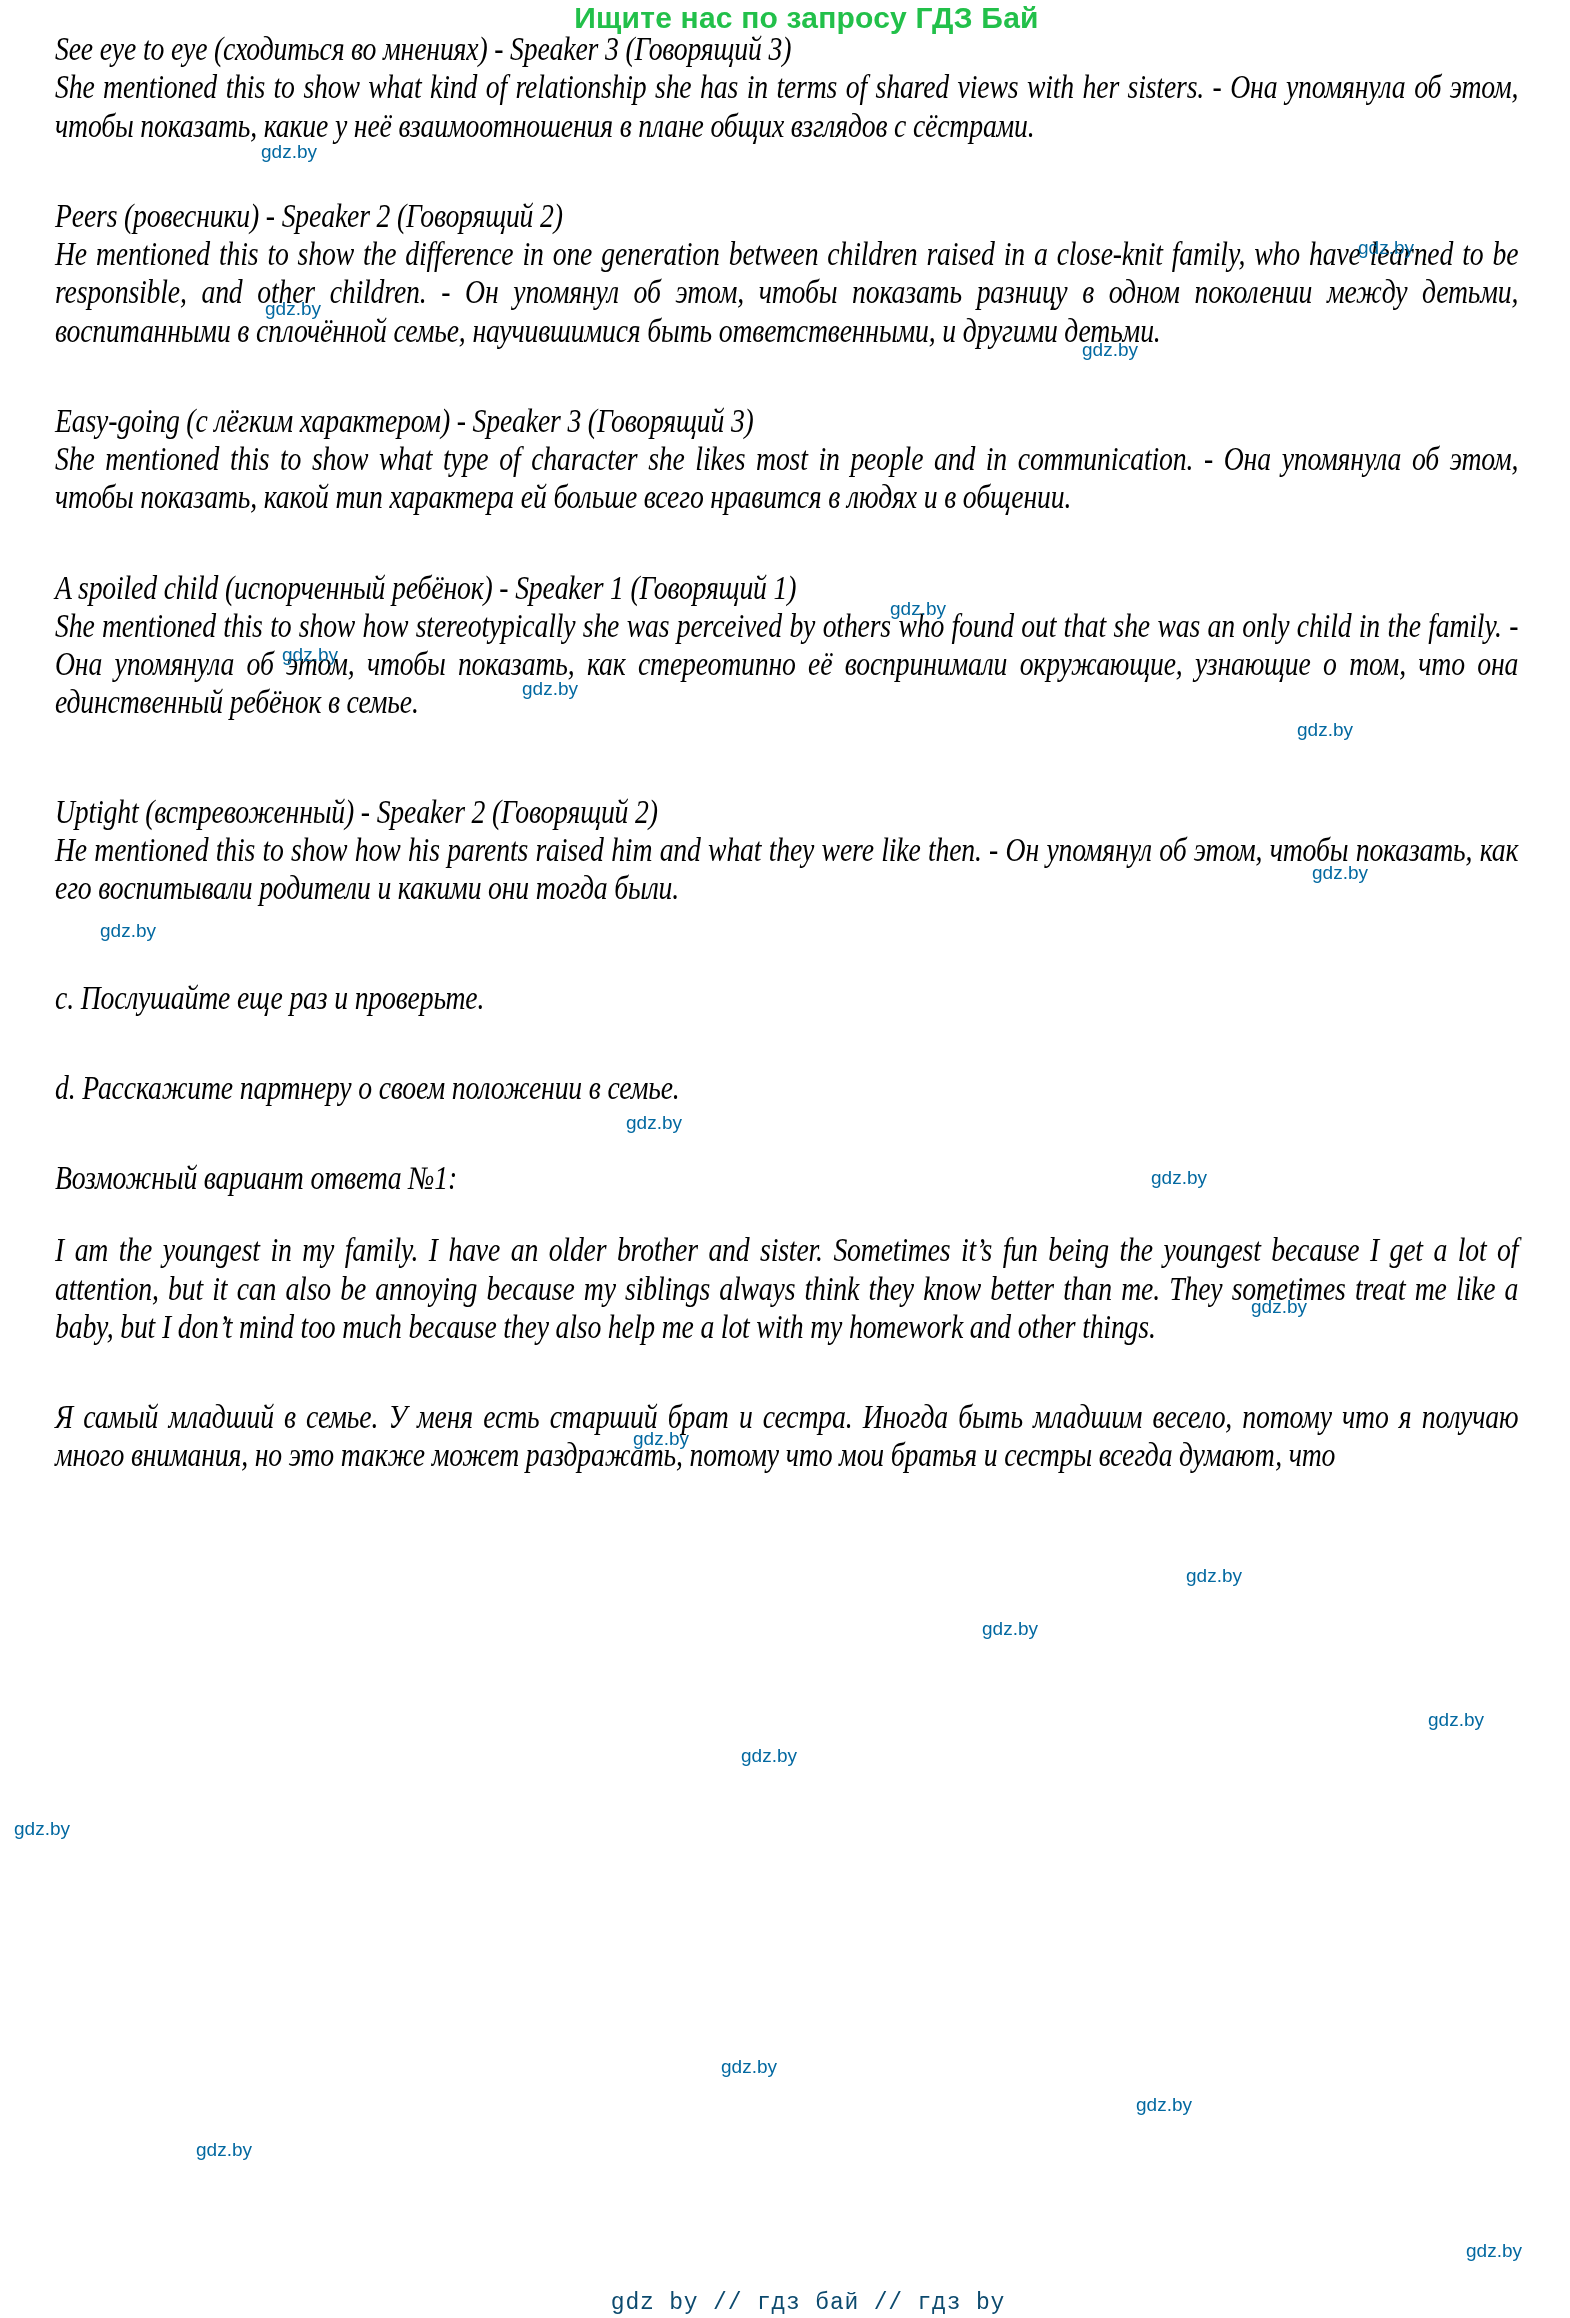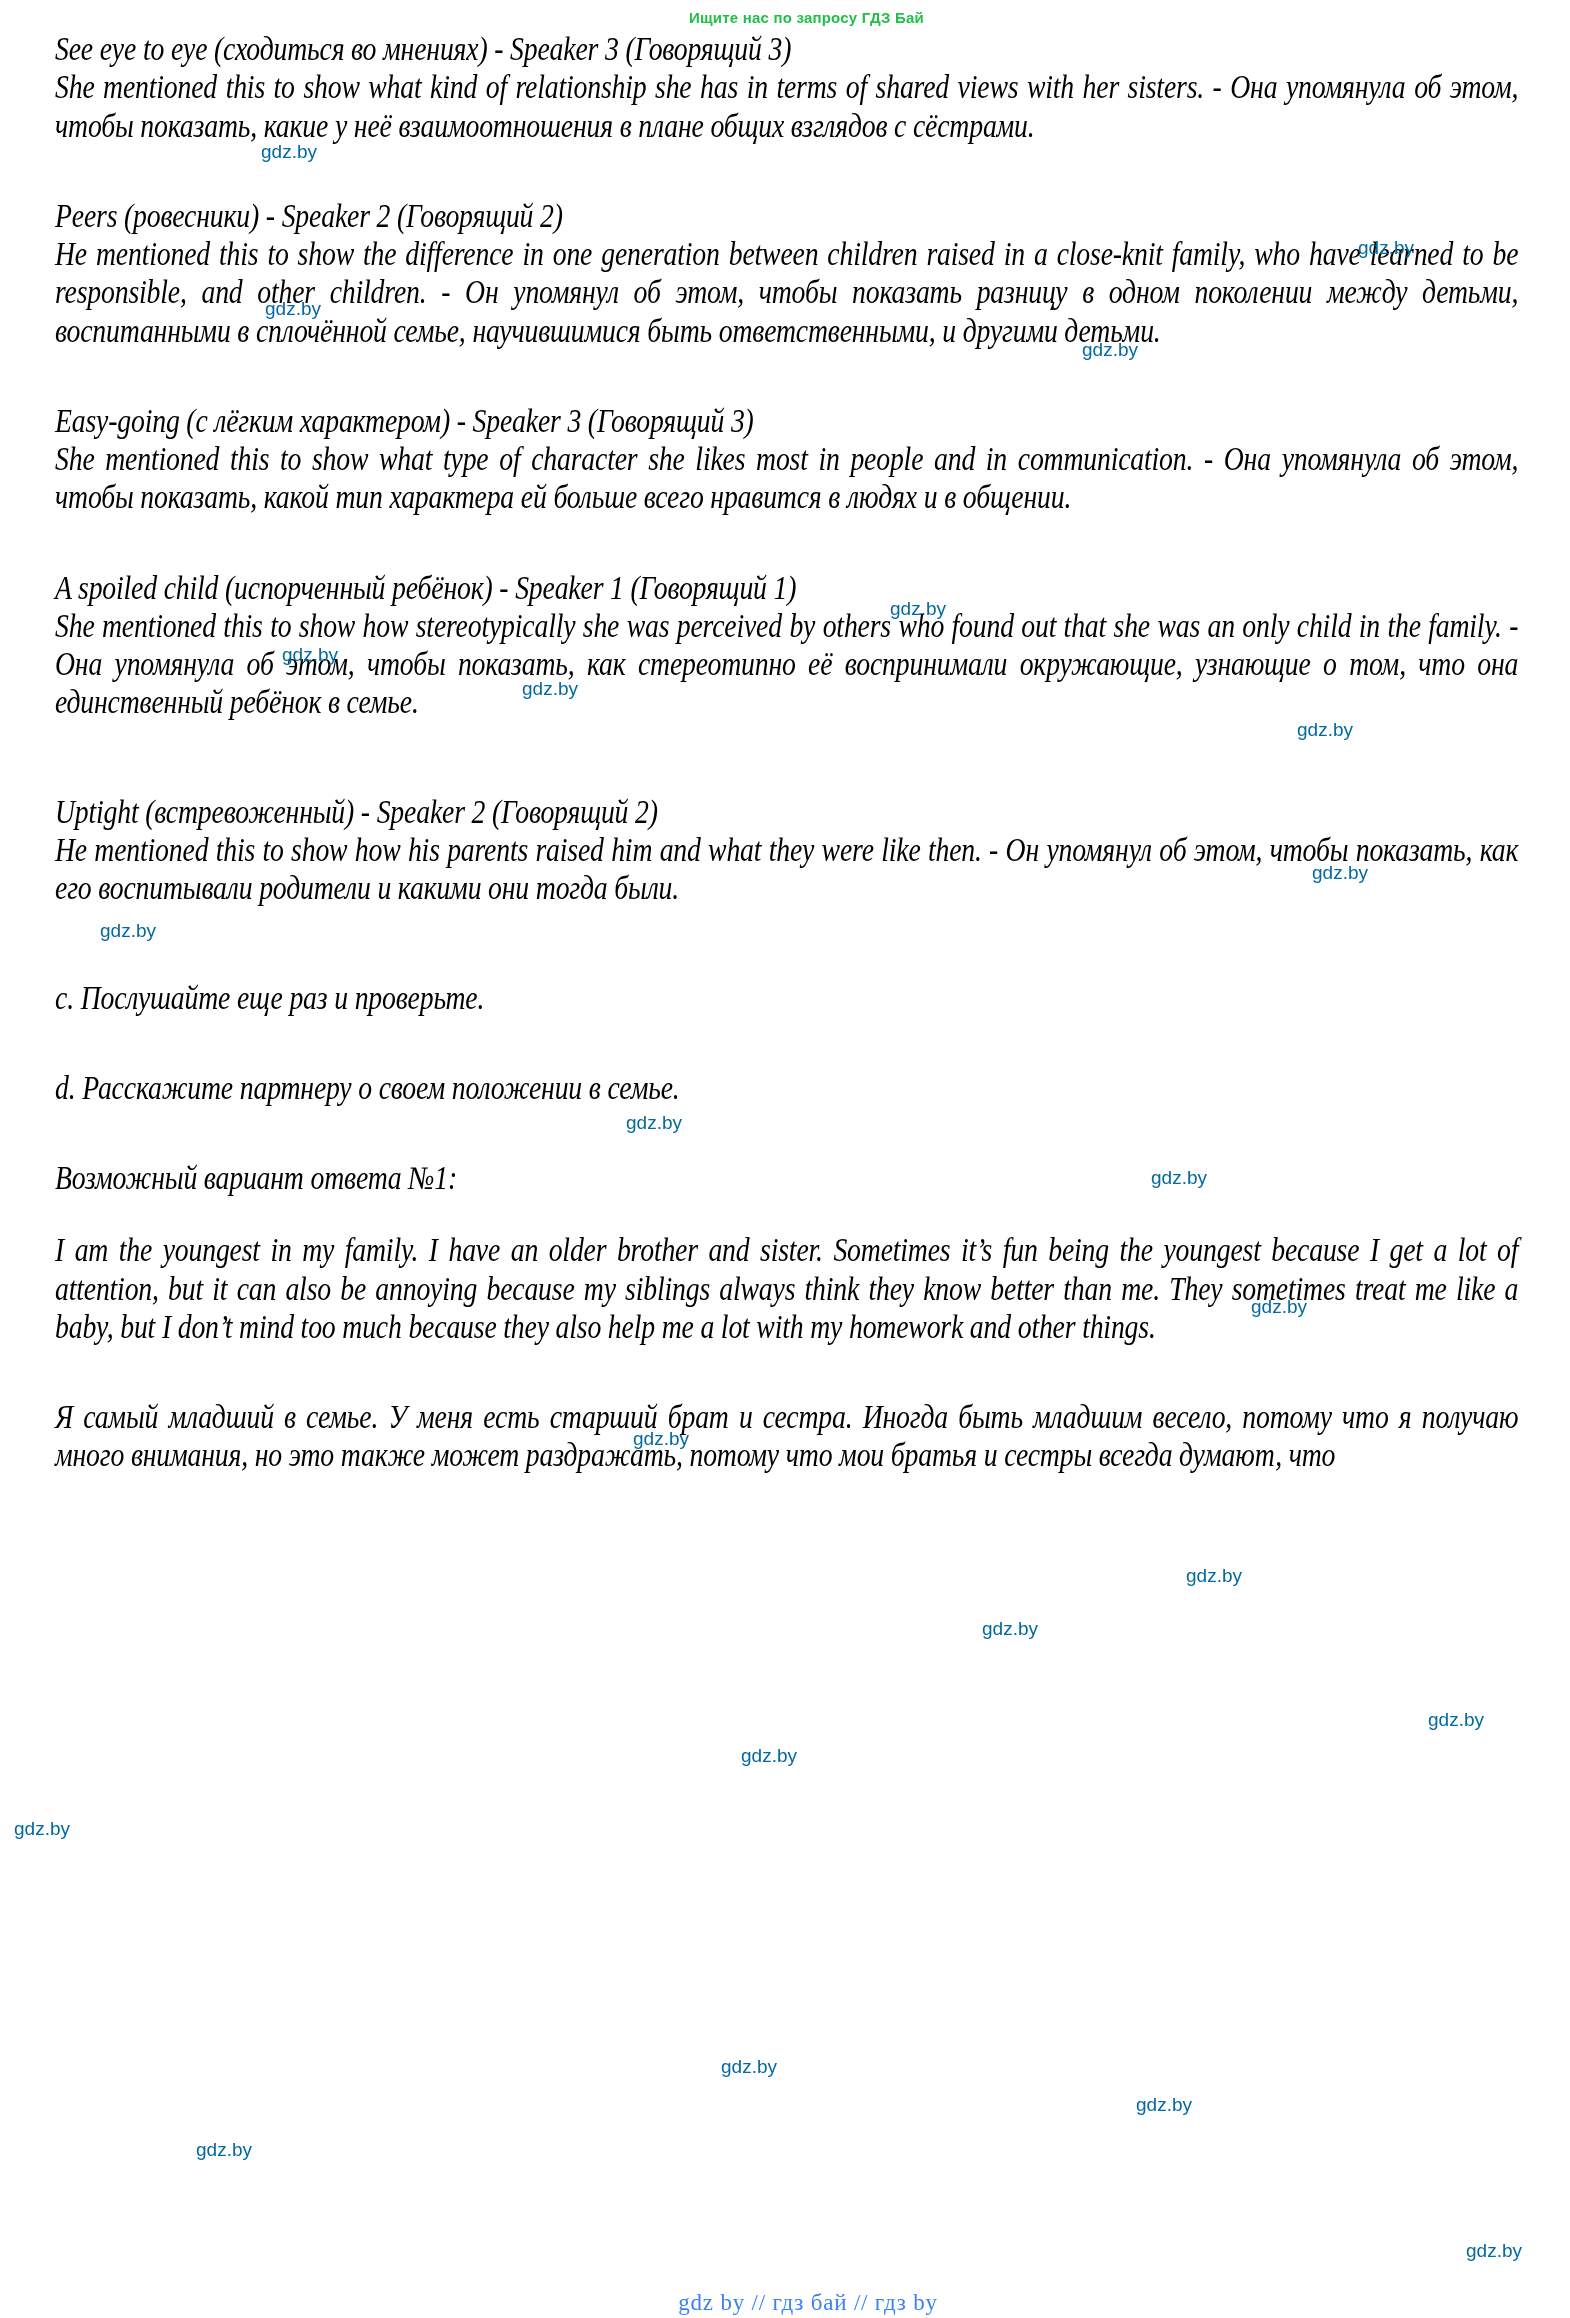--- a/index.html
+++ b/index.html
@@ -23,21 +23,21 @@
     left: 0;
     width: 1570px;
     height: 35px;
     text-align: center;
   }
   .header-text {
     display: inline-block;
     margin-left: 43px;
     font-family: "Liberation Sans", "DejaVu Sans", sans-serif;
     font-weight: bold;
-    font-size: 15px;
+    font-size: 30px;
     line-height: 35px;
     color: #22c04a;
     letter-spacing: 0.2px;
   }
 
   
   .page {
     position: absolute;
     left: 55px;
     top: 30px;
@@ -75,23 +75,23 @@
   .footer-bar {
     position: absolute;
     left: 0;
     bottom: 3.1px;
     width: 1570px;
     text-align: center;
   }
   .footer-text {
     display: inline-block;
     margin-left: 46px;
-    font-family: Liberation Serif, serif;
+    font-family: Liberation Mono, monospace;
     font-size: 23px;
-    color: #3b82f6;
+    color: #0c4a6e;
     letter-spacing: 0.8px;
   }
 </style>
 </head>
 <body>
 
 <div class="header-bar">
   <span class="header-text">Ищите нас по запросу ГДЗ Бай</span>
 </div>
 

